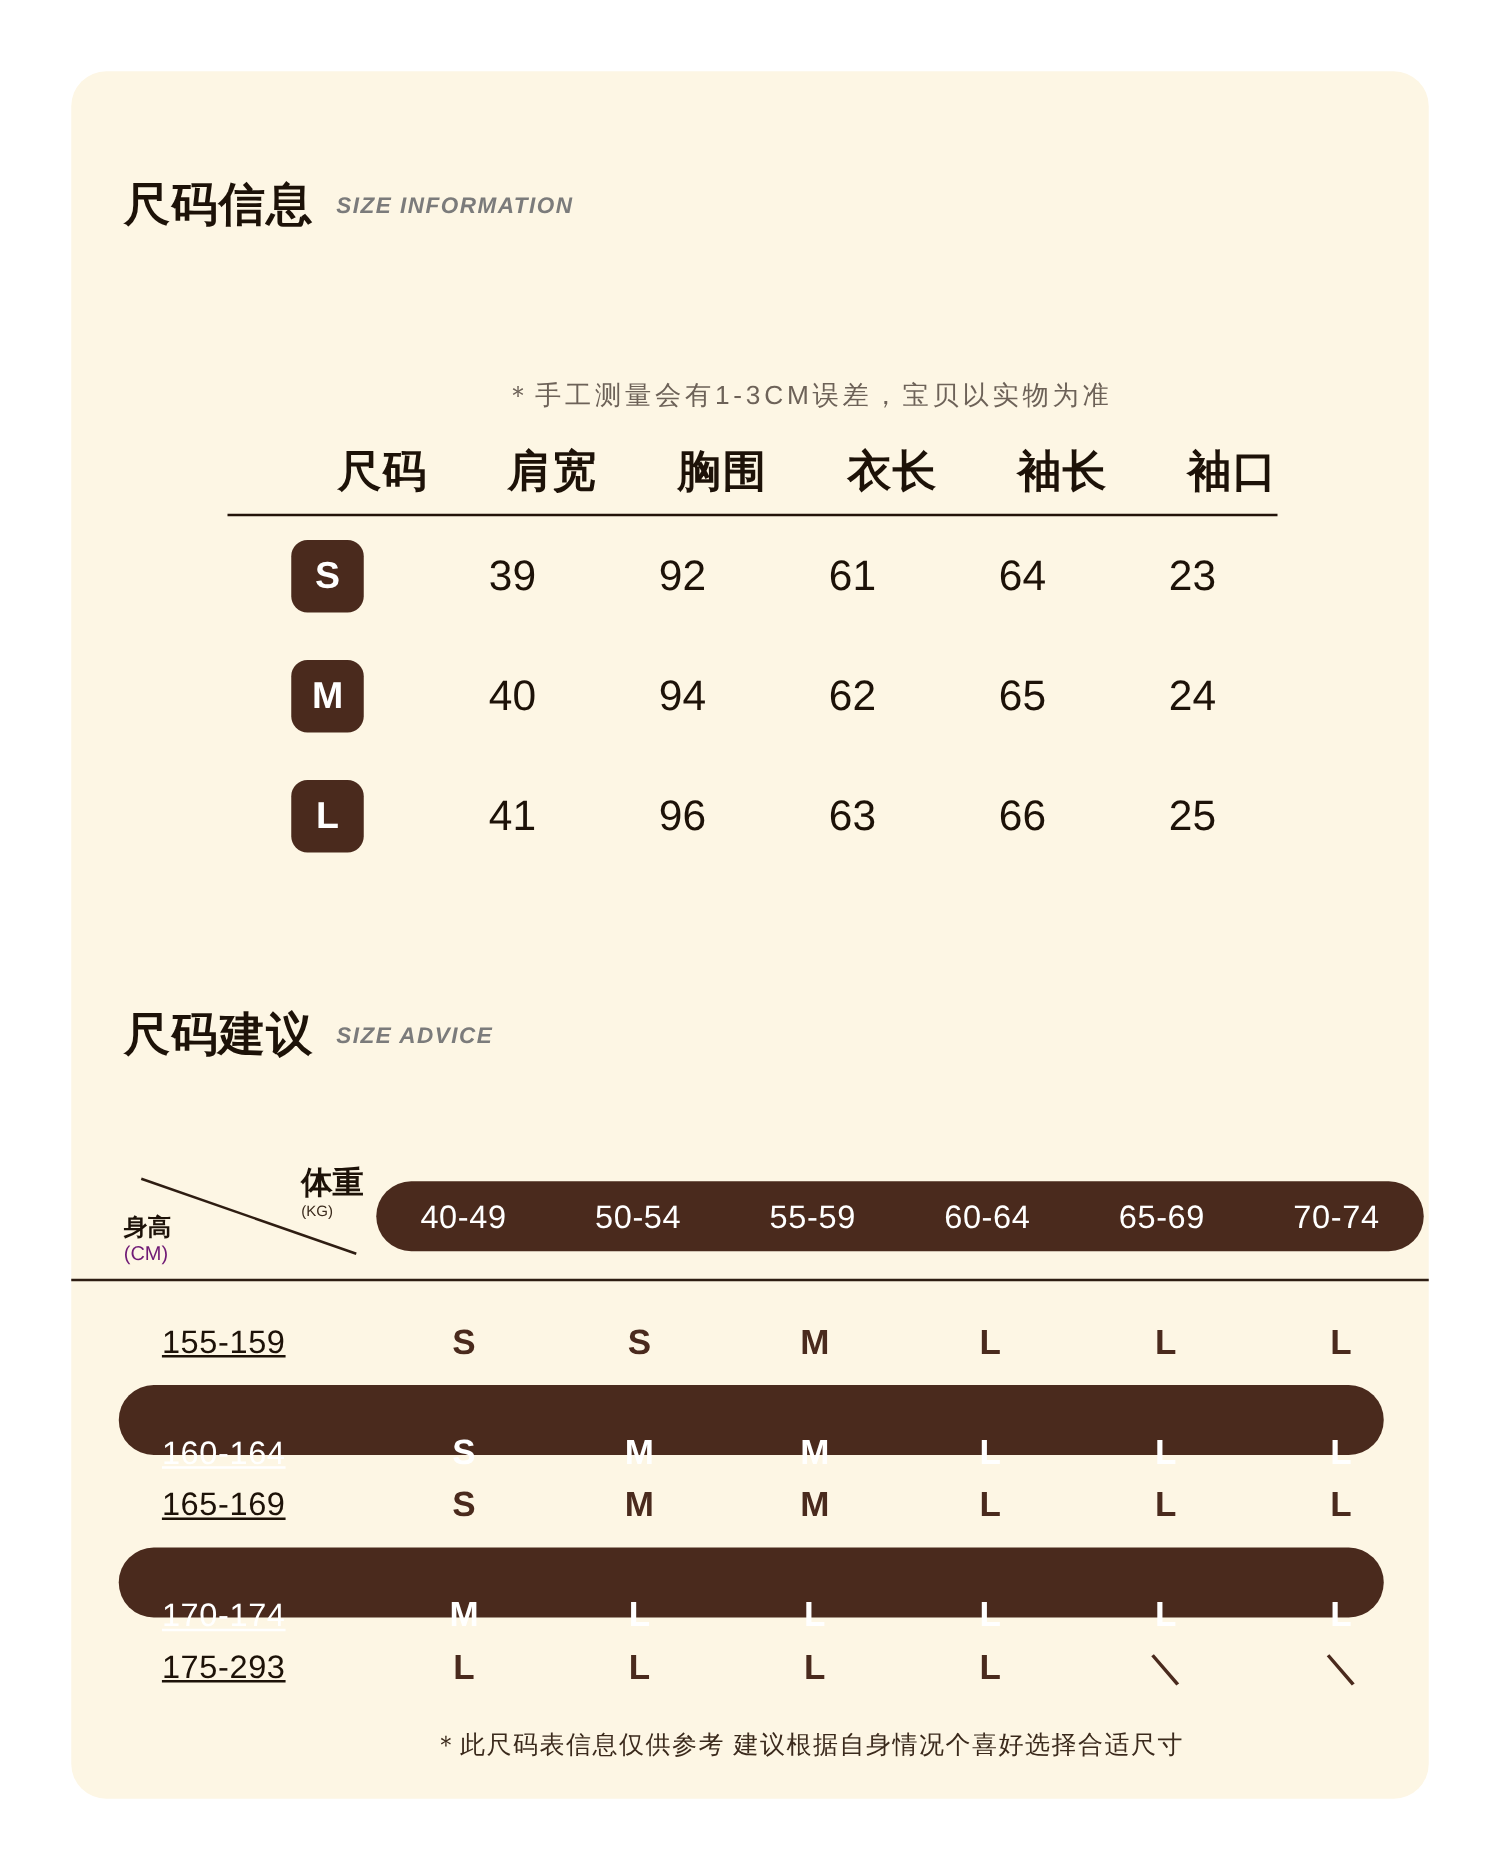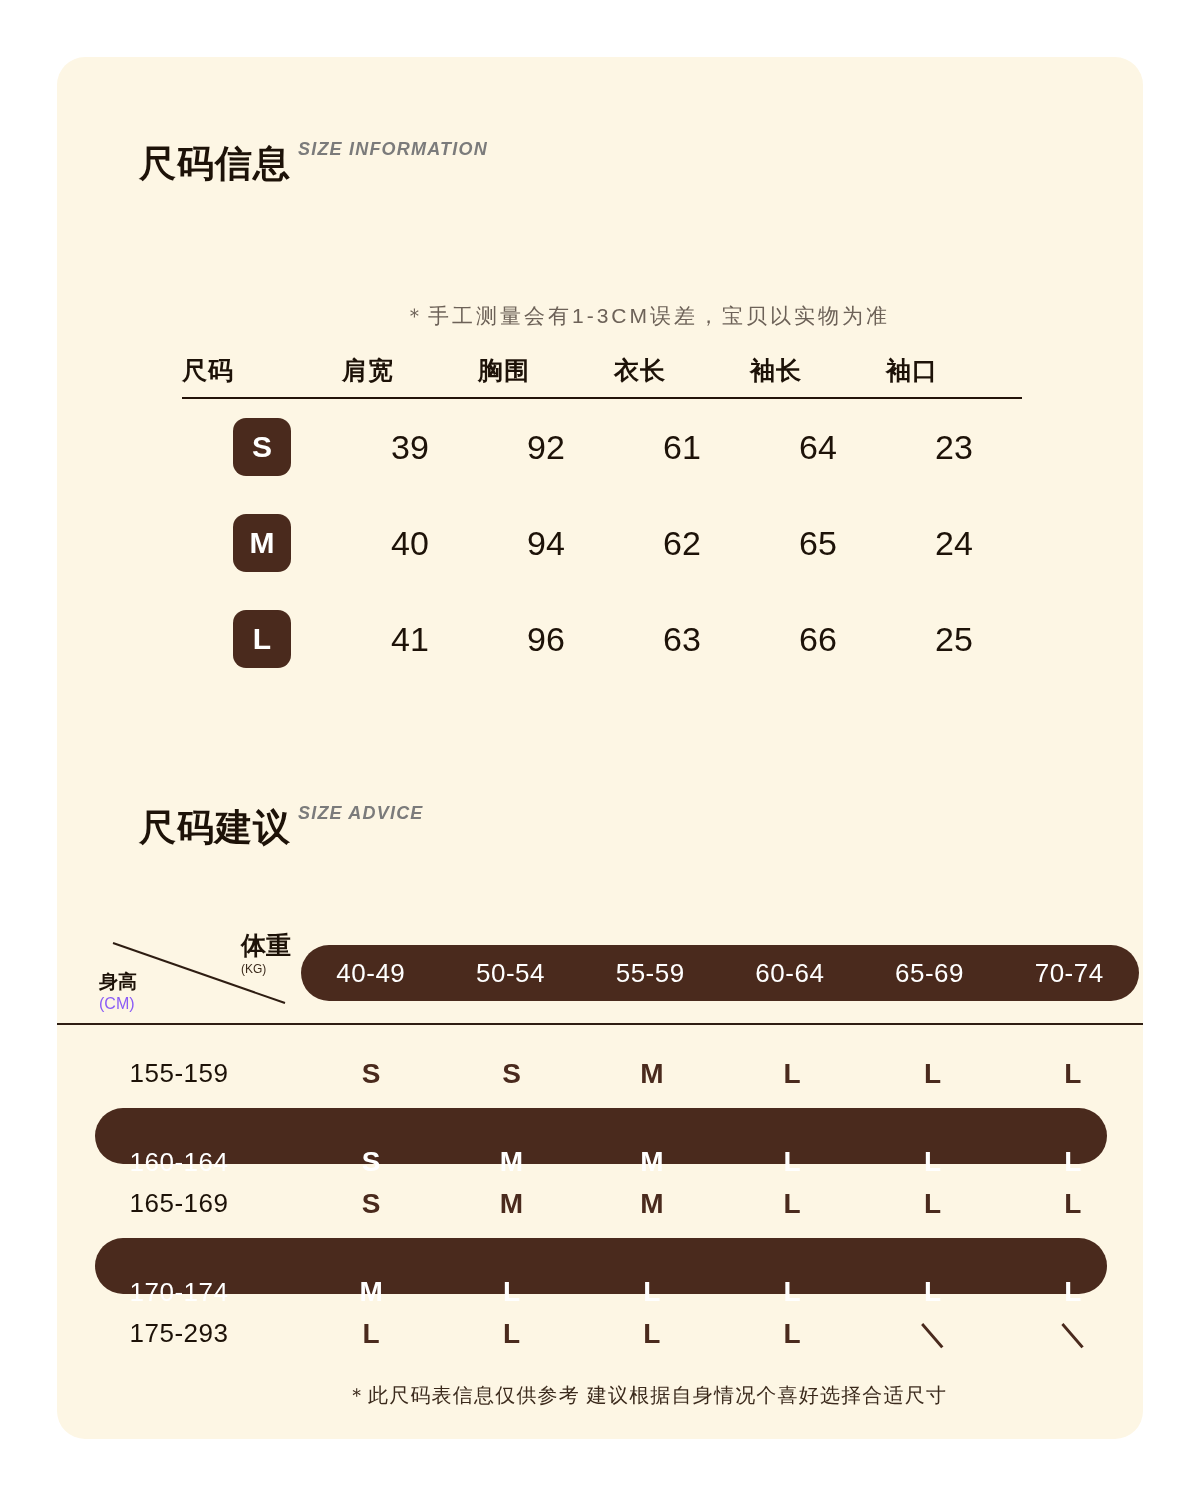--- a/index.html
+++ b/index.html
@@ -20,23 +20,22 @@
     top: 57px;
     width: 1086px;
     height: 1382px;
     background: #fdf6e4;
     border-radius: 28px;
   }
 
   
   .section-title {
     display: flex;
-    align-items: flex-start;
-    gap: 7px;
-    margin-left: 40px;
+    align-items: center;
+    gap: 18px;
   }
   .section-title .cn {
     font-size: 37px;
     font-weight: bold;
     letter-spacing: 1px;
     color: #1d1208;
   }
   .section-title .en {
     font-size: 18px;
     font-weight: bold;
@@ -80,23 +79,23 @@
     left: 125px;
     top: 297px;
     width: 840px;
   }
   .st-head {
     display: flex;
     align-items: center;
     padding-bottom: 10px;
   }
   .st-head .cell {
-    font-size: 25px;
-    font-weight: bold;
-    text-align: left;
+    font-size: 35px;
+    font-weight: bold;
+    text-align: right;
     letter-spacing: 1px;
     color: #1d1208;
   }
   .st-rule {
     height: 2px;
     background: #231309;
     width: 840px;
   }
   .st-row {
     display: flex;
@@ -157,21 +156,21 @@
   }
   .corner .wt .l1 { font-size: 25px; font-weight: bold; color: #1d1208; }
   .corner .wt .l2 { font-size: 12px; color: #3b2a1c; }
   .corner .ht {
     position: absolute;
     left: 0px;
     top: 32px;
     text-align: left;
   }
   .corner .ht .l1 { font-size: 19px; font-weight: bold; color: #1d1208; }
-  .corner .ht .l2 { font-size: 16px; color: #8b5cf6; }
+  .corner .ht .l2 { font-size: 16px; color: #701a75; }
 
   .weight-pill {
     position: absolute;
     left: 244px;
     top: 8px;
     width: 838px;
     height: 56px;
     background: #4a2a1d;
     border-radius: 28px;
     display: flex;
@@ -216,20 +215,21 @@
     background: transparent;
   }
   .adv-row.hl .rowbg { background: #4a2a1d; }
   .adv-row .hcell {
     position: relative;
     width: 244px;
     text-align: center;
     font-size: 26px;
     letter-spacing: 0.5px;
     color: #1d1208;
+    text-decoration: underline;
   }
   .adv-row .vcell {
     position: relative;
     flex: 1;
     text-align: center;
     font-size: 28px;
     font-weight: bold;
     color: #4a2a1d;
   }
   .adv-row.hl .hcell,

